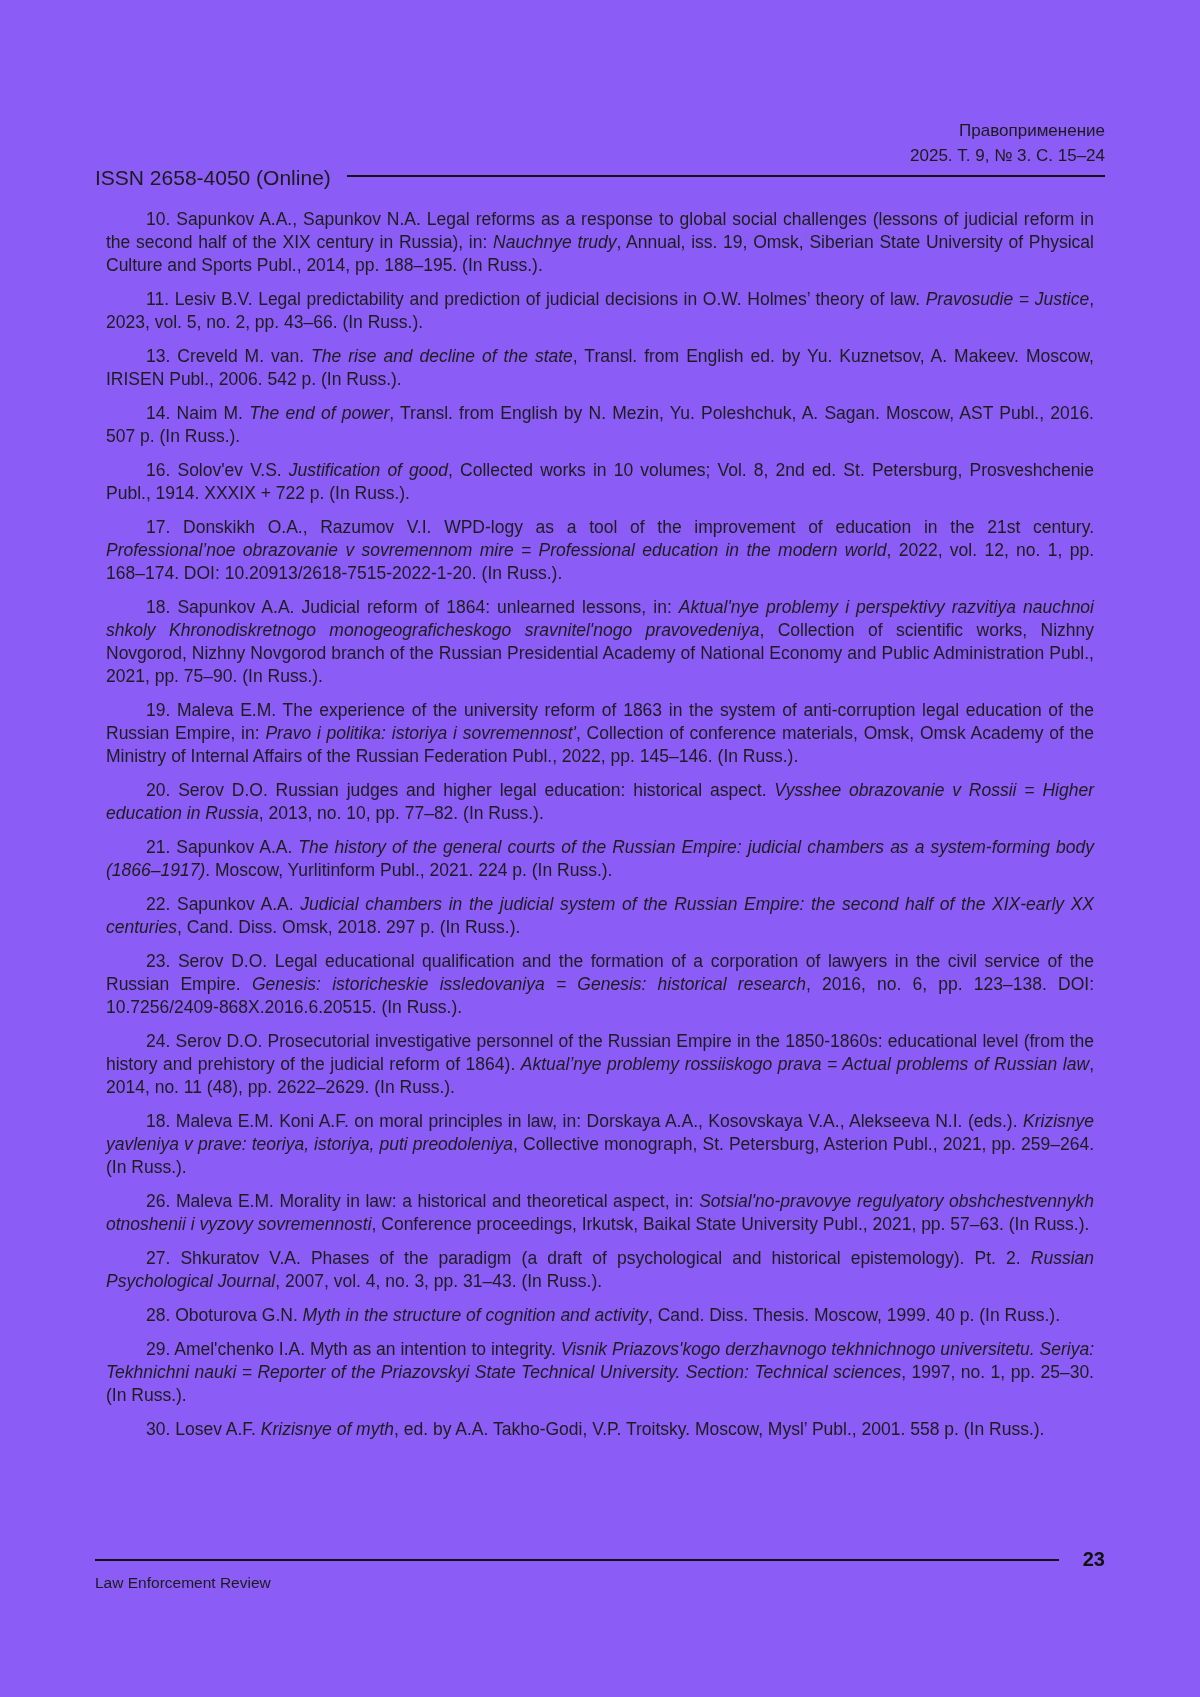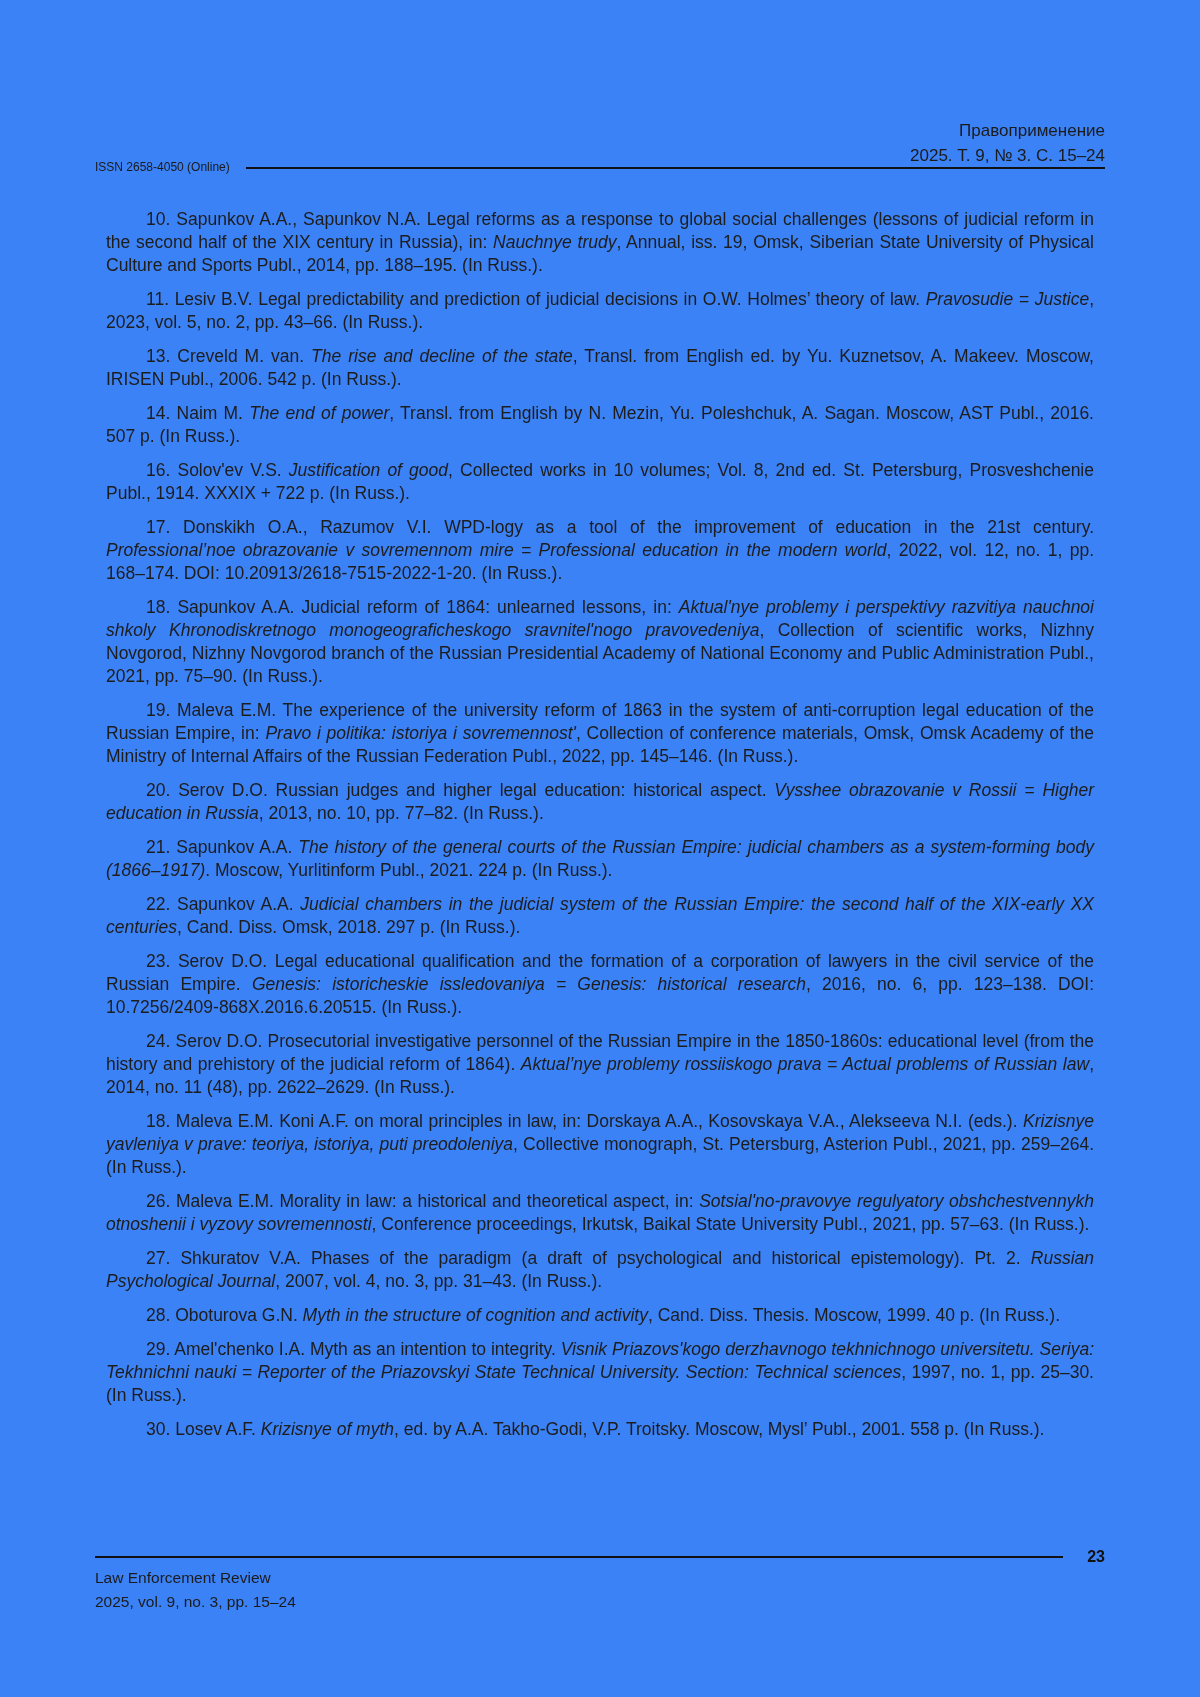--- a/index.html
+++ b/index.html
@@ -4,21 +4,21 @@
 <style>
   html, body {
     margin: 0;
     padding: 0;
     background: #ffffff;
   }
   .page {
     position: relative;
     width: 1200px;
     height: 1697px;
-    background: #3b82f6;
+    background: #8b5cf6;
     overflow: hidden;
     font-family: "Liberation Sans", sans-serif;
     color: #1b1b1b;
   }
   
   .header-right {
     position: absolute;
     top: 118px;
     right: 95px;
     text-align: right;
@@ -28,23 +28,24 @@
   }
   .issn-row {
     position: absolute;
     top: 160px;
     left: 95px;
     right: 95px;
     display: flex;
     align-items: center;
   }
   .issn-label {
-    font-size: 12px;
+    font-size: 21px;
     white-space: nowrap;
     padding-right: 16px;
+    margin-top: 6px;
   }
   .issn-rule {
     flex: 1;
     border-top: 2px solid #111111;
     margin-top: 1px;
   }
   
   .references {
     position: absolute;
     top: 197px;
@@ -72,21 +73,21 @@
   .footer-rule-row {
     display: flex;
     align-items: center;
   }
   .footer-rule {
     flex: 1;
     border-top: 2.5px solid #111111;
   }
   .page-number {
     font-weight: bold;
-    font-size: 16px;
+    font-size: 20px;
     margin-left: 24px;
     color: #111111;
   }
   .footer-journal {
     font-size: 15.5px;
     line-height: 24px;
     color: #1b1b1b;
   }
 </style>
 </head>
@@ -126,17 +127,16 @@
       <p class="ref"><span>30. Losev A.F. </span><em>Krizisnye of myth</em><span>, ed. by A.A. Takho-Godi, V.P. Troitsky. Moscow, Mysl’ Publ., 2001. 558 p. (In Russ.).</span></p>
     </div>
 
   <div class="footer">
     <div class="footer-rule-row">
       <span class="footer-rule"></span>
       <span class="page-number">23</span>
     </div>
     <div class="footer-journal">
       <div>Law Enforcement Review</div>
-      <div>2025, vol. 9, no. 3, pp. 15–24</div>
     </div>
   </div>
 
 </div>
 
 </body></html>

